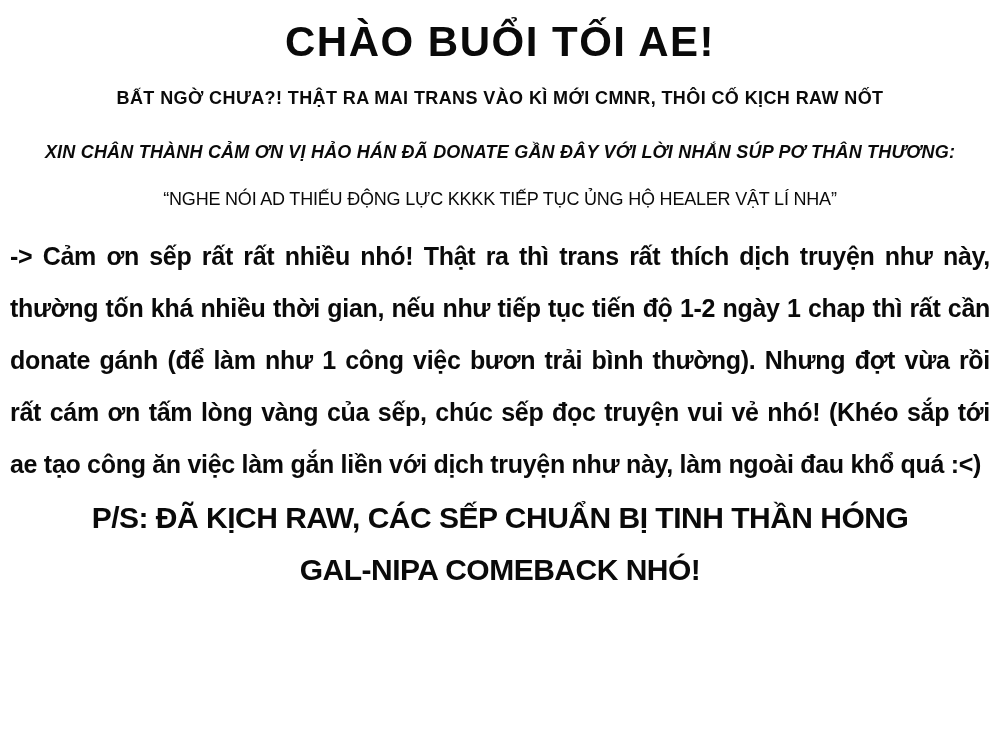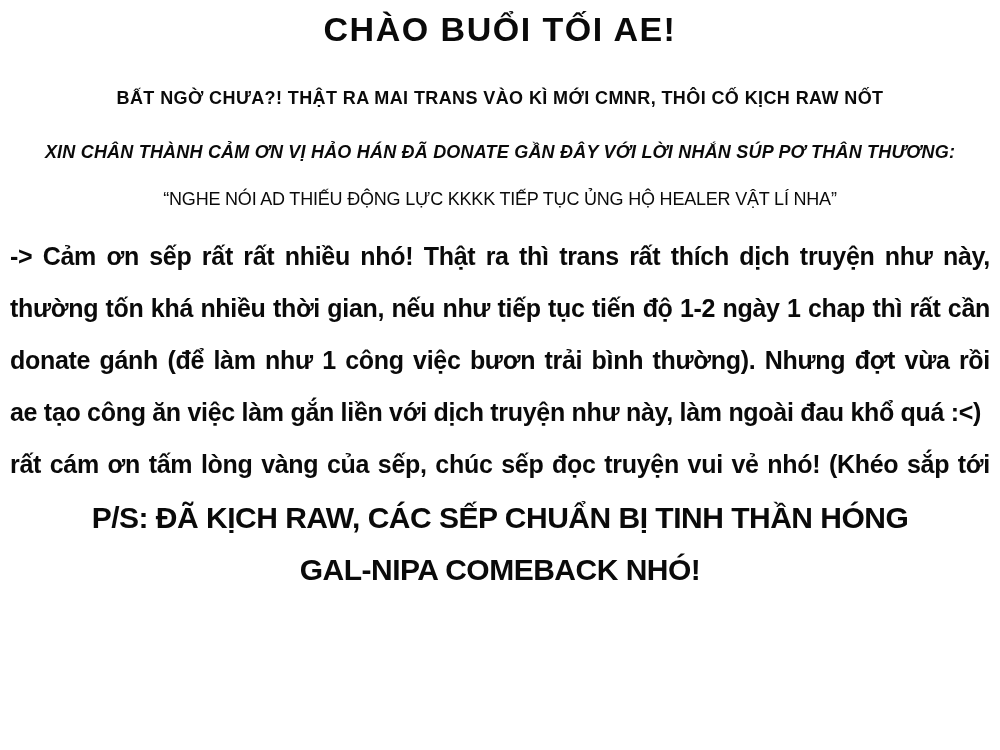--- a/index.html
+++ b/index.html
@@ -12,25 +12,25 @@
   }
   .page {
     width: 1000px;
     height: 750px;
     padding: 0 10px;
     background: #ffffff;
   }
 
   
   .title {
-    padding-top: 6px;
+    padding-top: 19px;
     height: 52px;
     line-height: 46px;
     text-align: center;
-    font-size: 34px;
+    font-size: 42px;
     font-weight: 800;
     letter-spacing: 1.5px;
     white-space: nowrap;
   }
 
   
   .intro { margin-top: 18px; }
   .intro-line {
     height: 56px;
     line-height: 56px;
@@ -106,22 +106,22 @@
   </div>
 
   <div class="thanks-line">XIN CHÂN THÀNH CẢM ƠN VỊ HẢO HÁN ĐÃ DONATE GẦN ĐÂY VỚI LỜI NHẮN SÚP PƠ THÂN THƯƠNG:</div>
 
   <div class="donor-quote">“NGHE NÓI AD THIẾU ĐỘNG LỰC KKKK TIẾP TỤC ỦNG HỘ HEALER VẬT LÍ NHA”</div>
 
   <div class="body-text">
     <div class="body-line justified">-&gt; Cảm ơn sếp rất rất nhiều nhó! Thật ra thì trans rất thích dịch truyện như này, nhưng làm 1 chap</div>
     <div class="body-line justified">thường tốn khá nhiều thời gian, nếu như tiếp tục tiến độ 1-2 ngày 1 chap thì rất cần ae góp sức</div>
     <div class="body-line justified">donate gánh (để làm như 1 công việc bươn trải bình thường). Nhưng đợt vừa rồi sập net, blog ra đi,...</div>
+    <div class="body-line justified">rất cám ơn tấm lòng vàng của sếp, chúc sếp đọc truyện vui vẻ nhó! (Khéo sắp tới trans phải thử nhờ</div>
     <div class="body-line">ae tạo công ăn việc làm gắn liền với dịch truyện như này, làm ngoài đau khổ quá :&lt;)</div>
-    <div class="body-line justified">rất cám ơn tấm lòng vàng của sếp, chúc sếp đọc truyện vui vẻ nhó! (Khéo sắp tới trans phải thử nhờ</div>
   </div>
 
   <div class="ps">
     <div class="ps-line">P/S: ĐÃ KỊCH RAW, CÁC SẾP CHUẨN BỊ TINH THẦN HÓNG</div>
     <div class="ps-line">GAL-NIPA COMEBACK NHÓ!</div>
   </div>
 
 </div>
 
 </body></html>

